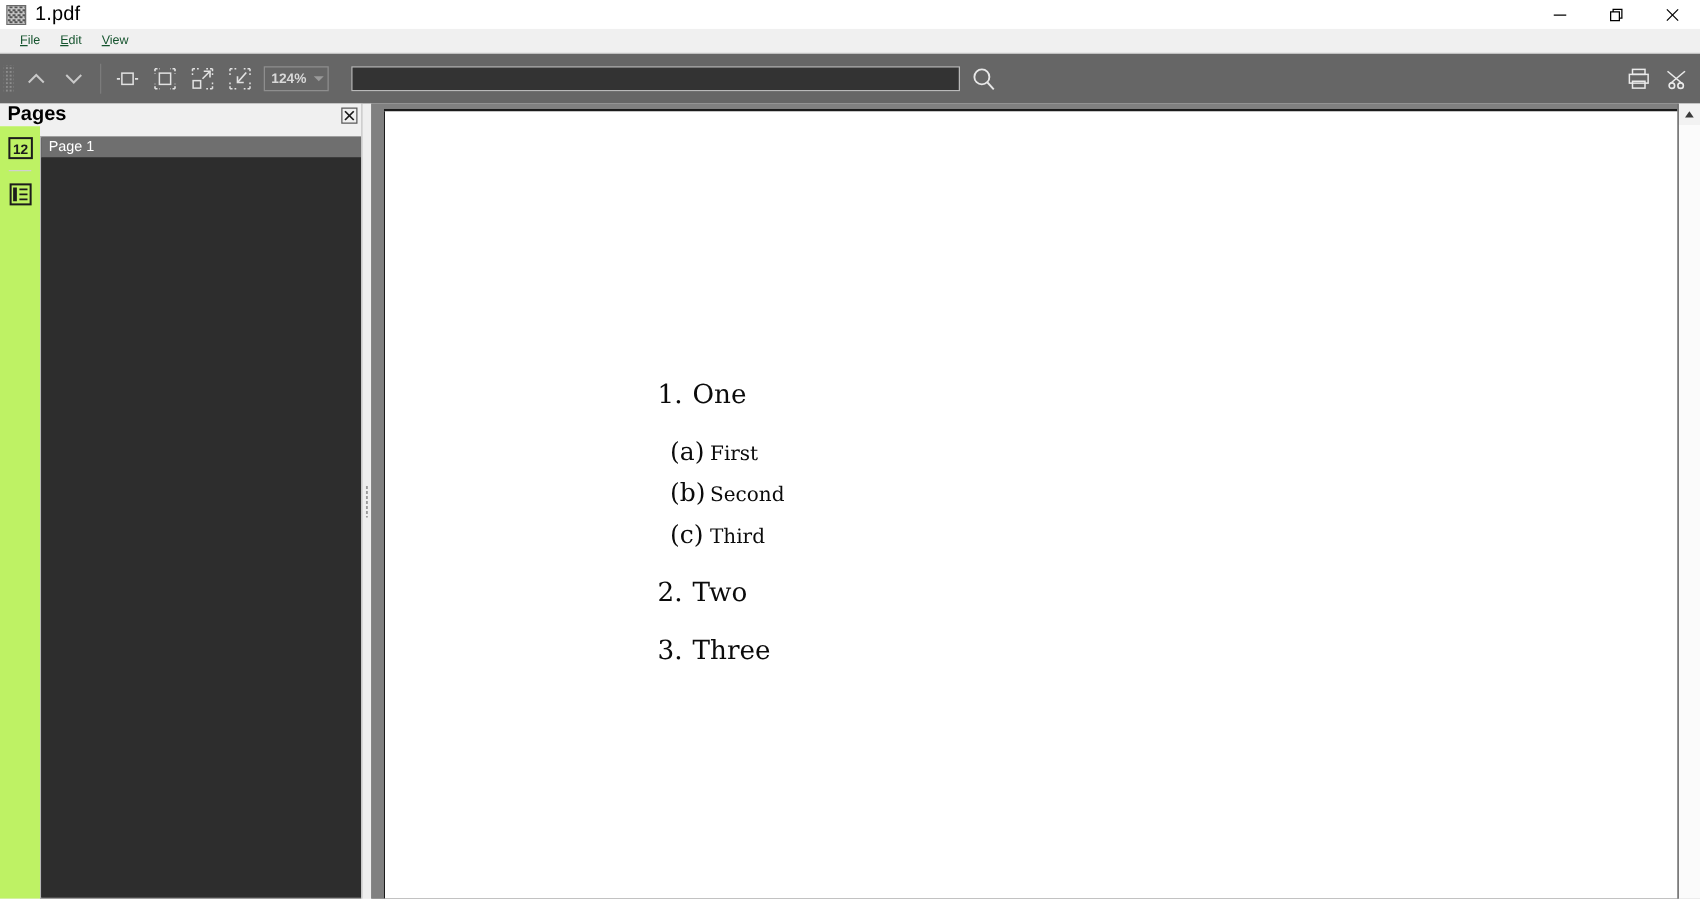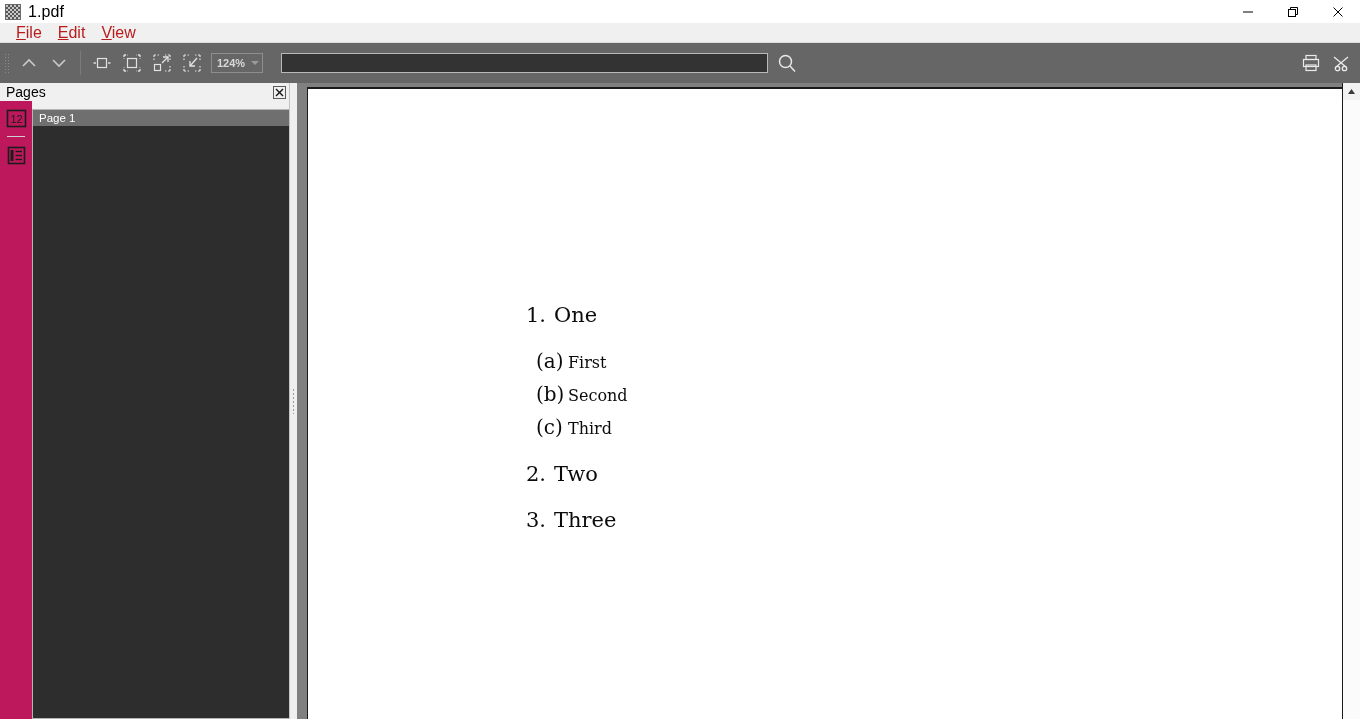--- a/index.html
+++ b/index.html
@@ -29,21 +29,21 @@
     color: #000;
   }
   .win-btn svg { display: block; }
 
   
   .menubar {
     height: 20px; background: #f0f0f0; display: flex; align-items: center;
     flex: 0 0 20px; padding-left: 8px; border-bottom: 1px solid #dcdcdc;
   }
   .menu-item {
-    font-size: 16px; color: #b91c1c; padding: 2px 8px; line-height: 14px;
+    font-size: 10px; color: #14532d; padding: 2px 8px; line-height: 14px;
   }
   .menu-item u { text-decoration: underline; }
 
   
   .toolbar {
     height: 40px; background: #666666; flex: 0 0 40px;
     display: flex; align-items: center; position: relative;
   }
   .grip {
     width: 8px; height: 22px; margin-left: 3px; margin-right: 3px;
@@ -78,27 +78,27 @@
 
   
   .body-row { flex: 1 1 auto; display: flex; position: relative; min-height: 0; background: #f0f0f0; }
 
   
   .sidebar { width: 289px; display: flex; flex-direction: column; background: #f0f0f0; position: relative; }
   .sidebar-header {
     height: 18px; display: flex; align-items: center; justify-content: space-between;
     padding: 0 3px 0 6px; background: #f0f0f0;
   }
-  .sidebar-title { font-size: 14px; color: #000; }
+  .sidebar-title { font-size: 16px; color: #000; font-weight: bold; }
   .sidebar-close {
     width: 13px; height: 13px; border: 1px solid #5a5a5a; display: flex;
     align-items: center; justify-content: center; background: #f0f0f0;
   }
   .sidebar-main { flex: 1 1 auto; display: flex; min-height: 0; }
-  .side-tabs { width: 32px; display: flex; flex-direction: column; align-items: center; padding-top: 6px; gap: 7px; background: #be185d; }
+  .side-tabs { width: 32px; display: flex; flex-direction: column; align-items: center; padding-top: 6px; gap: 7px; background: #bef264; font-weight: bold; }
   .side-tab { width: 22px; height: 22px; display: flex; align-items: center; justify-content: center; }
   .side-tab-sep { width: 18px; height: 1px; background: #d0d0d0; }
   .pages-panel { flex: 1 1 auto; background: #2d2d2d; display: flex; flex-direction: column; border: 1px solid #b5b5b5; border-right: 0; margin-top: 8px; }
   .page-strip {
     height: 16px; background: #6f6f6f; color: #ffffff; font-size: 11.5px;
     display: flex; align-items: center; padding-left: 6px;
   }
   .pages-body { flex: 1 1 auto; background: #2d2d2d; }
 
   

